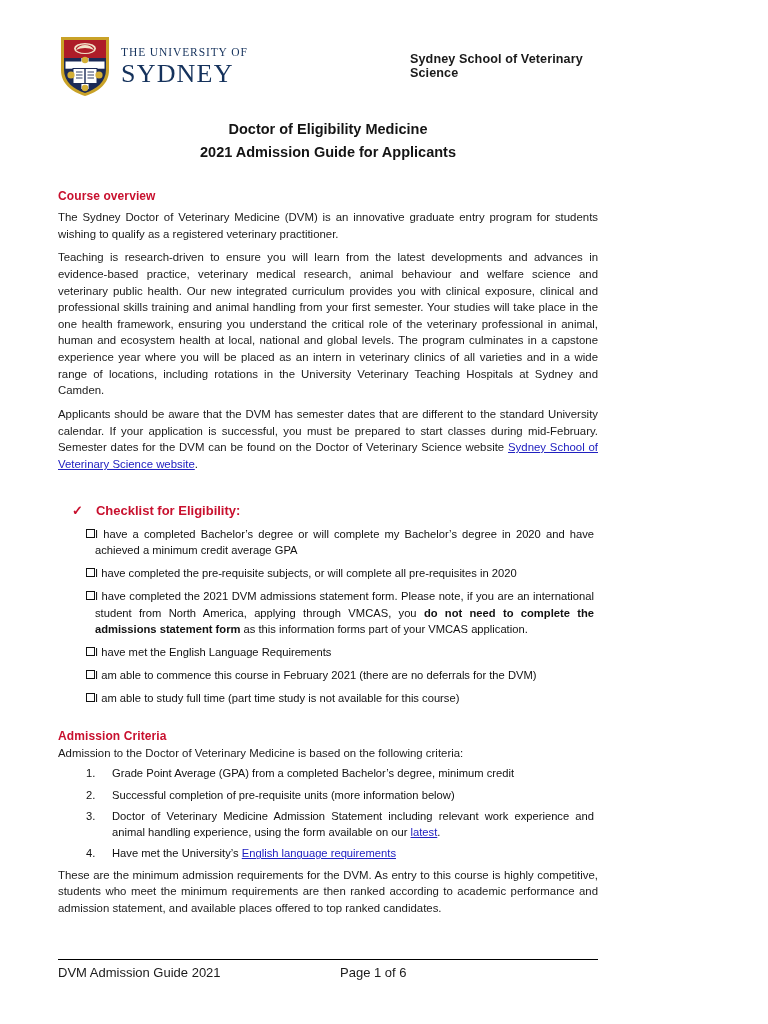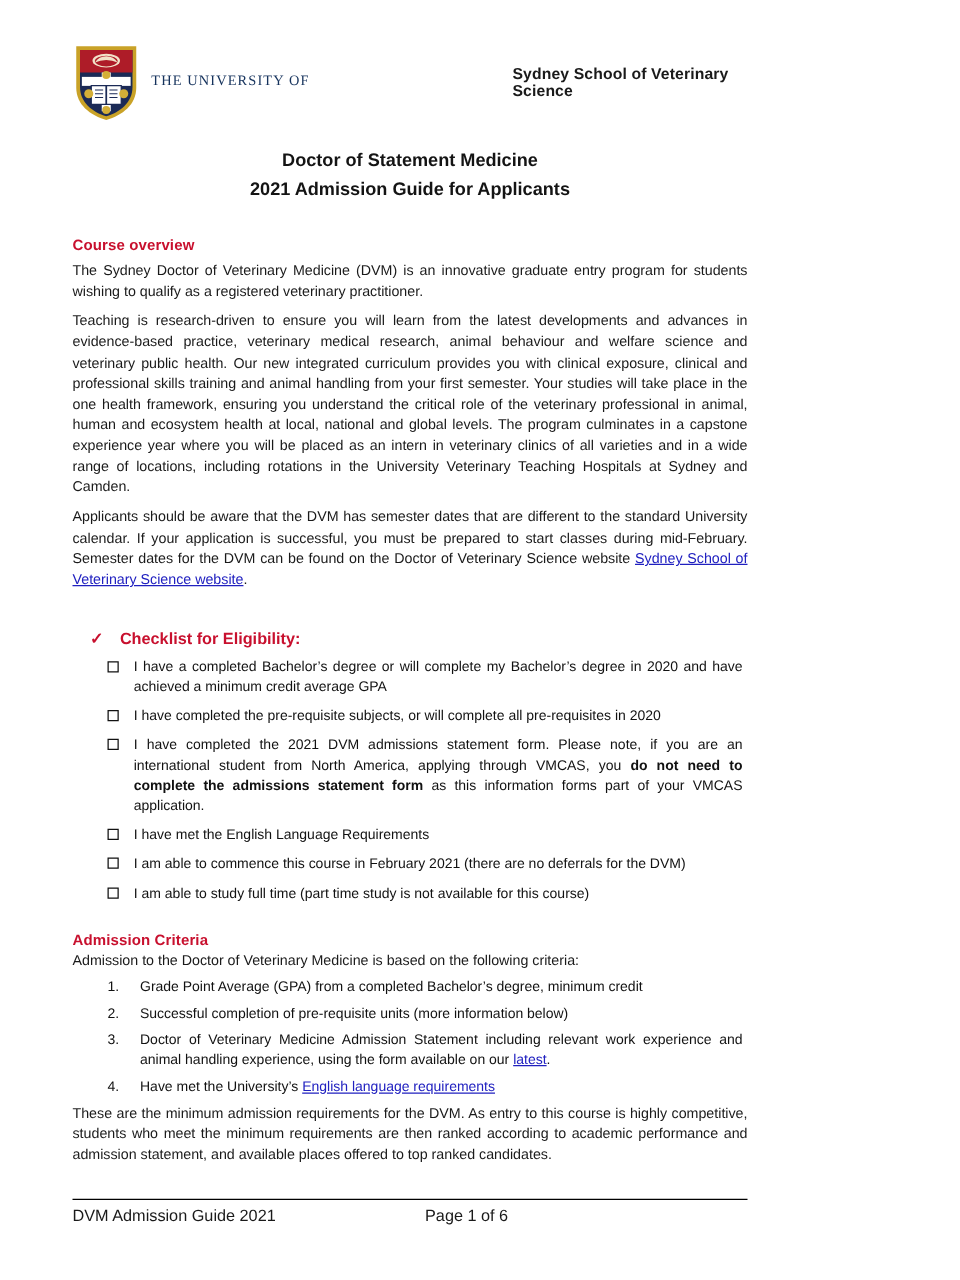--- a/index.html
+++ b/index.html
@@ -121,21 +121,21 @@
     font-weight: bold;
   }
   ul.checklist {
     list-style: none;
     margin: 0 0 0 0;
     padding: 0 0 0 28px;
   }
   ul.checklist li {
     display: flex;
     align-items: flex-start;
-    gap: 12px;
+    gap: 0;
     margin-bottom: 7px;
     font-size: 11.2px;
     line-height: 1.45;
   }
   ul.checklist li .box {
     flex: 0 0 auto;
     width: 9px;
     height: 9px;
     border: 1.4px solid #111;
     margin-top: 3px;
@@ -221,27 +221,28 @@
         <line x1="29.5" y1="44" x2="36" y2="44" stroke="#1B2A56" stroke-width="0.9"></line>
         <g fill="#D4AF37">
           <circle cx="13" cy="41" r="3.6"></circle>
           <circle cx="41" cy="41" r="3.6"></circle>
           <circle cx="27" cy="26" r="3.2"></circle>
           <circle cx="27" cy="54" r="3.2"></circle>
         </g>
       </svg>
       <div class="wordmark">
         <span class="uni">THE UNIVERSITY OF</span>
+        <span class="syd">SYDNEY</span>
       </div>
     </div>
     <div class="faculty">Sydney School of Veterinary Science</div>
   </div>
 
   <div class="doc-title">
-    <span>Doctor of Statement Medicine</span>
+    <span>Doctor of Eligibility Medicine</span>
     <span>2021 Admission Guide for Applicants</span>
   </div>
 
   <h2 class="section">Course overview</h2>
   <p class="body">The Sydney Doctor of Veterinary Medicine (DVM) is an innovative graduate entry program for students wishing to qualify as a registered veterinary practitioner.</p>
   <p class="body">Teaching is research-driven to ensure you will learn from the latest developments and advances in evidence-based practice, veterinary medical research, animal behaviour and welfare science and veterinary public health. Our new integrated curriculum provides you with clinical exposure, clinical and professional skills training and animal handling from your first semester.   Your studies will take place in the one health framework, ensuring you understand the critical role of the veterinary professional in animal, human and ecosystem health at local, national and global levels. The program culminates in a capstone experience year where you will be placed as an intern in veterinary clinics of all varieties and in a wide range of locations, including rotations in the University Veterinary Teaching Hospitals at Sydney and Camden.</p>
   <p class="body last"><span>Applicants should be aware that the DVM has semester dates that are different to the standard University calendar.  If your application is successful, you must be prepared to start classes during mid-February. Semester dates for the DVM can be found on the Doctor of Veterinary Science website </span><a class="link" href="#">Sydney School of Veterinary Science website</a><span>.</span></p>
 
   <div class="checklist-head">
     <span class="tick">✓</span>

